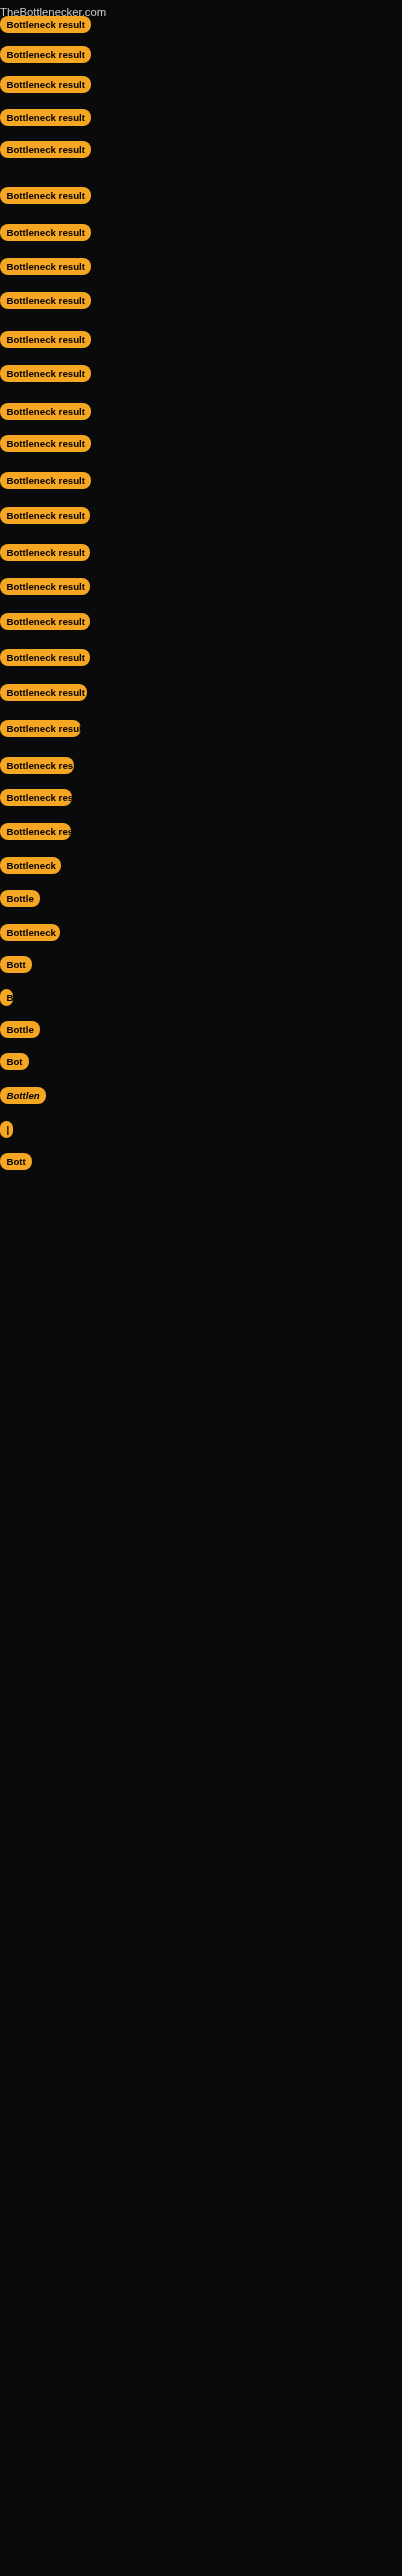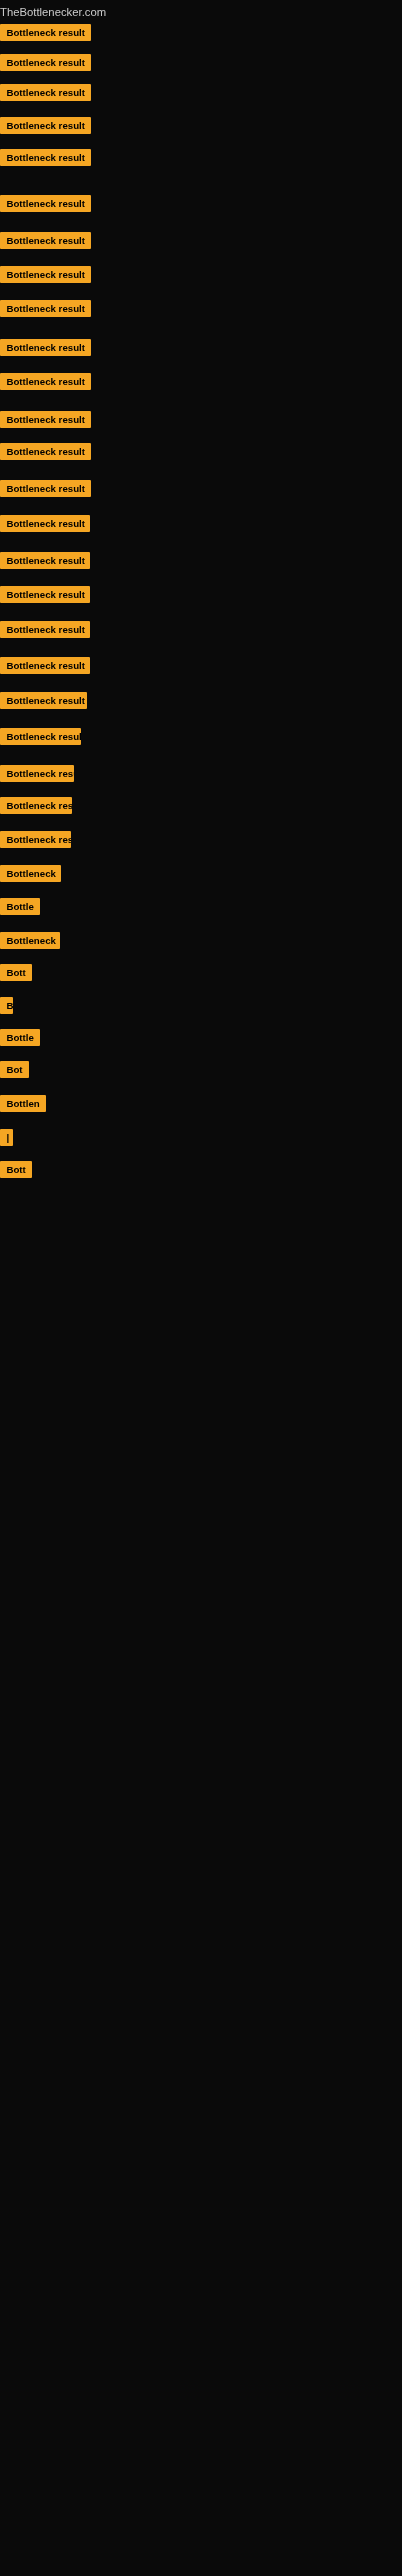--- a/index.html
+++ b/index.html
@@ -23,24 +23,23 @@
       top: 0;
       width: 100%;
     }
     .bottleneck-label {
       display: inline-block;
       background-color: #f5a623;
       color: #000000;
       font-size: 9.7px;
       font-weight: bold;
       padding: 3.2px 6.4px;
-      border-radius: 1px;
+      border-radius: 8px;
       white-space: nowrap;
       overflow: hidden;
-      margin-top: 8px;
     }
     .bottleneck-item {
       position: absolute;
       left: 0;
     }
   </style>
 </head>
 <body>
 
 <span class="site-title">TheBottlenecker.com</span>
@@ -70,17 +69,17 @@
     <div class="bottleneck-item" style="top: 757px;"><span class="bottleneck-label" style="max-width: 74px;">Bottleneck resu</span></div>
     <div class="bottleneck-item" style="top: 789px;"><span class="bottleneck-label" style="max-width: 72px;">Bottleneck resu</span></div>
     <div class="bottleneck-item" style="top: 823px;"><span class="bottleneck-label" style="max-width: 71px;">Bottleneck resu</span></div>
     <div class="bottleneck-item" style="top: 857px;"><span class="bottleneck-label" style="max-width: 61px;">Bottleneck</span></div>
     <div class="bottleneck-item" style="top: 890px;"><span class="bottleneck-label" style="max-width: 42px;">Bottle</span></div>
     <div class="bottleneck-item" style="top: 924px;"><span class="bottleneck-label" style="max-width: 60px;">Bottleneck</span></div>
     <div class="bottleneck-item" style="top: 956px;"><span class="bottleneck-label" style="max-width: 34px;">Bott</span></div>
     <div class="bottleneck-item" style="top: 989px;"><span class="bottleneck-label" style="max-width: 13px;">B</span></div>
     <div class="bottleneck-item" style="top: 1021px;"><span class="bottleneck-label" style="max-width: 40px;">Bottle</span></div>
     <div class="bottleneck-item" style="top: 1053px;"><span class="bottleneck-label" style="max-width: 29px;">Bot</span></div>
-    <div class="bottleneck-item" style="top: 1087px;"><span class="bottleneck-label" style="max-width: 50px;">Bottlen</span></div>
+    <div class="bottleneck-item" style="top: 1087px;"><span class="bottleneck-label" style="max-width: 50px; font-style: italic;">Bottlen</span></div>
     <div class="bottleneck-item" style="top: 1121px;"><span class="bottleneck-label" style="max-width: 8px;">|</span></div>
     <div class="bottleneck-item" style="top: 1153px;"><span class="bottleneck-label" style="max-width: 32px;">Bott</span></div>
   </div>
 
 
 </body></html>

